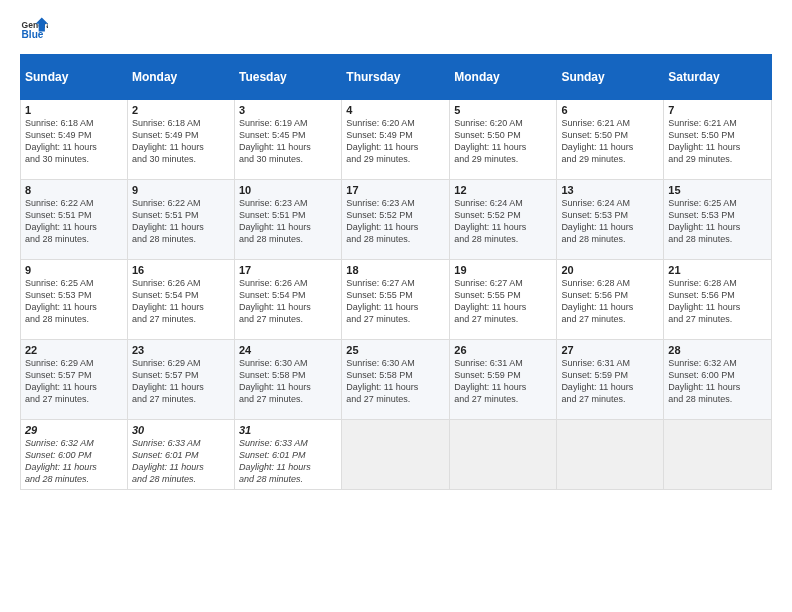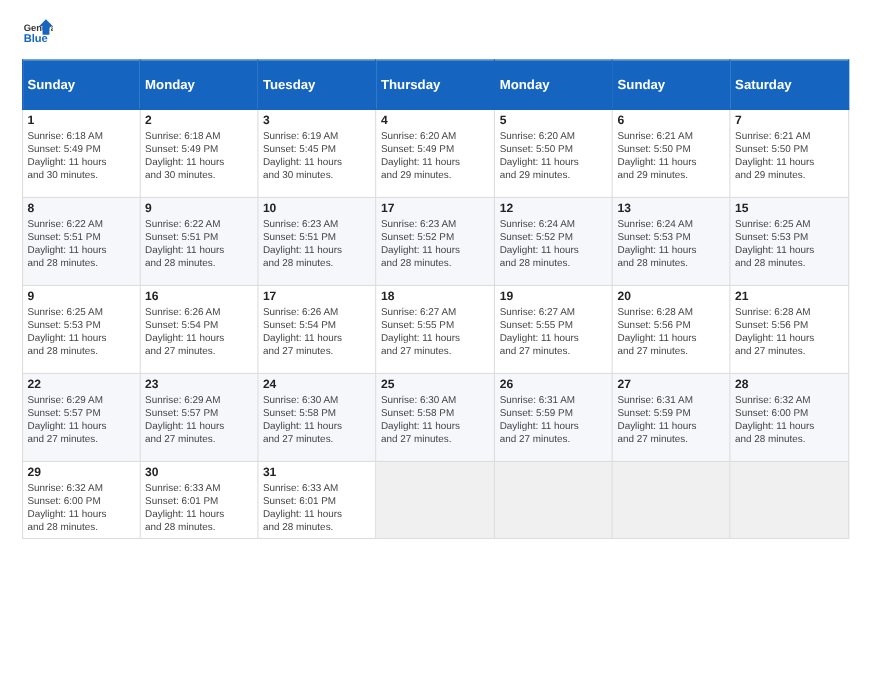--- a/index.html
+++ b/index.html
@@ -79,20 +79,21 @@
     .day-info {
       font-size: 9px;
       color: #444;
       line-height: 1.35;
     }
     .empty-cell {
       background: #f0f0f0 !important;
     }
     .last-row td {
       height: 65px;
+      font-style: italic;
     }
   </style>
 </head>
 <body>
 
 <div class="page">
   <div class="header">
     <div class="logo">
       <svg class="logo-icon" viewBox="0 0 36 36">
         <text x="2" y="16" font-size="11" fill="#333" font-family="Arial" font-weight="bold">General</text>

